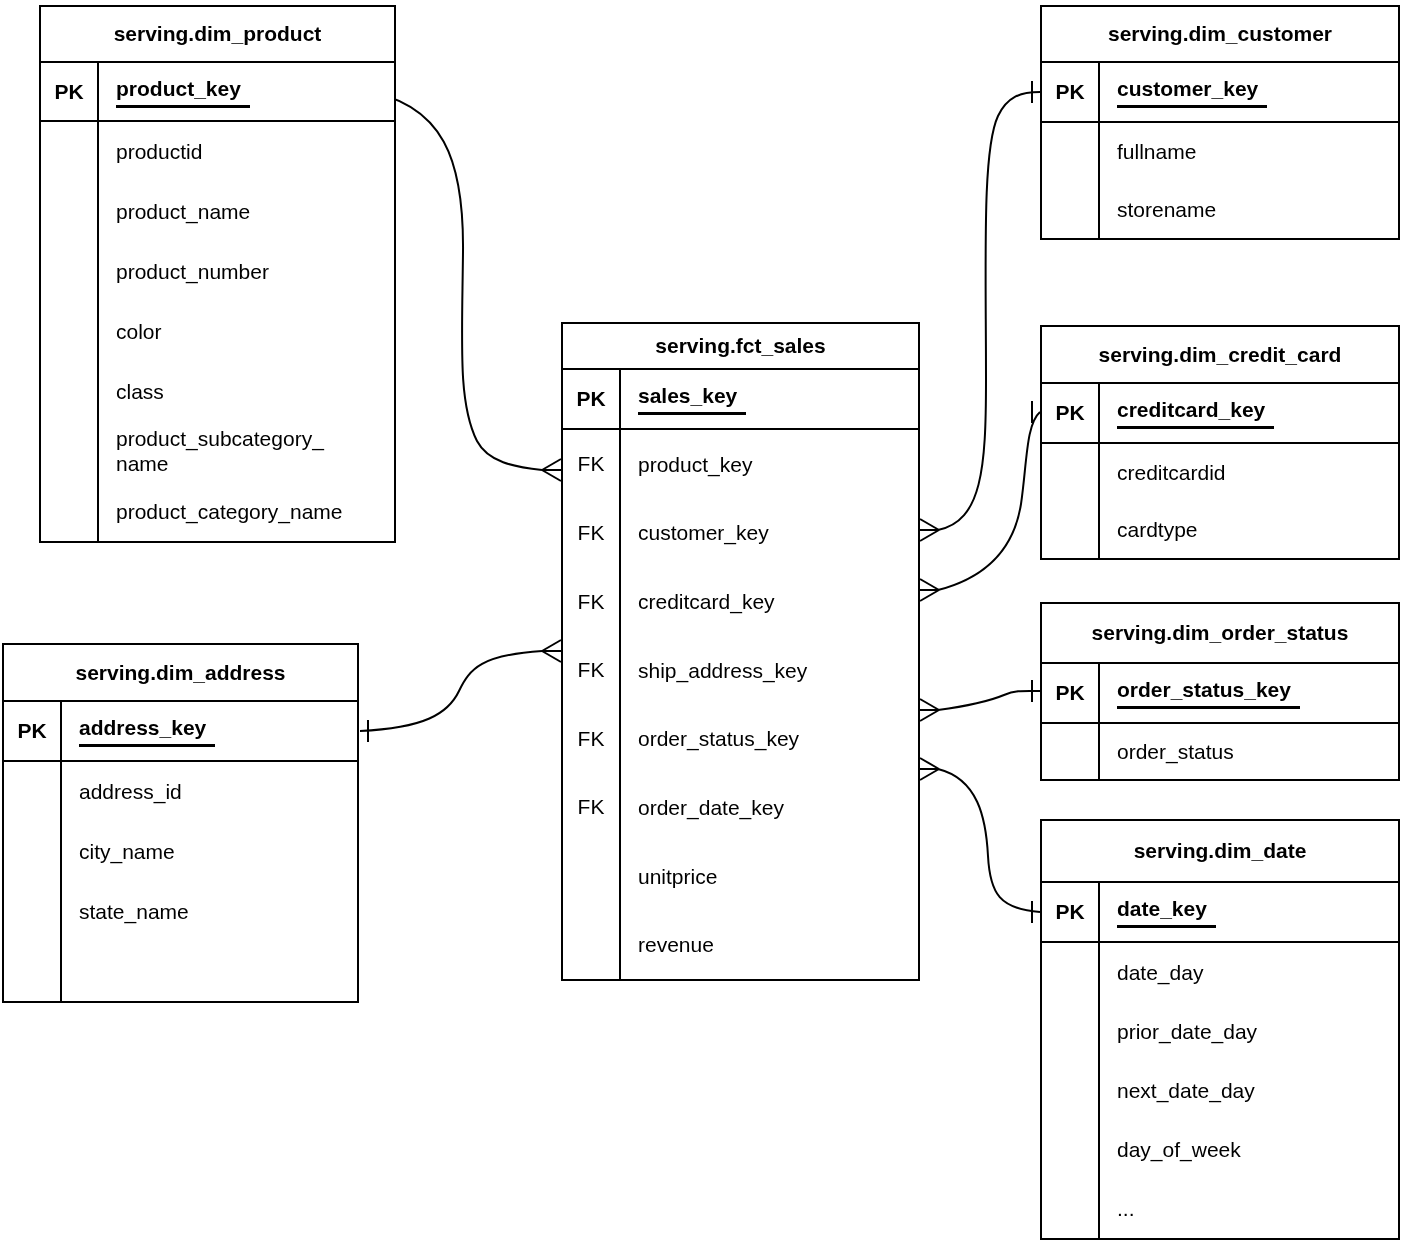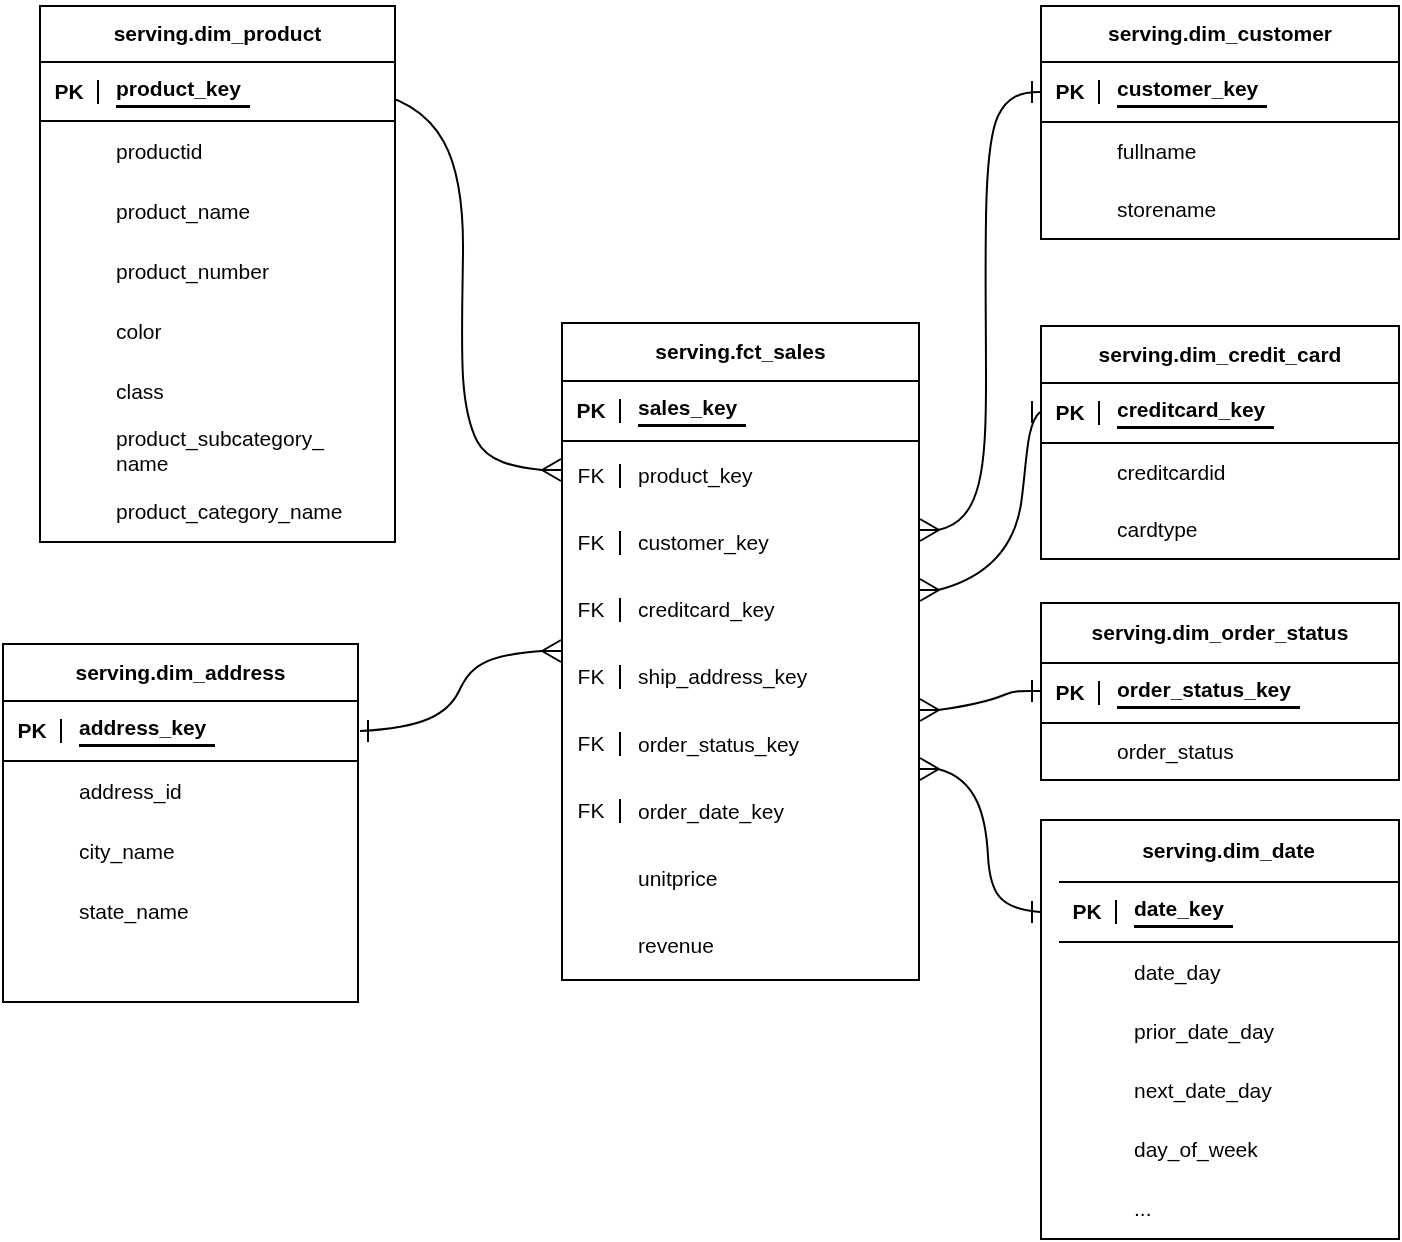--- a/index.html
+++ b/index.html
@@ -31,21 +31,21 @@
     flex: none;
   }
   .t-keys {
     box-sizing: border-box;
     border-bottom: 2px solid #000;
     display: flex;
     flex-direction: column;
     flex: none;
   }
   .t-body { display: flex; flex-direction: column; flex: 1; }
-  .t-row { display: flex; flex: 1; min-height: 0; align-items: center; }
+  .t-row { display: flex; flex: 1; min-height: 0; }
   .cell-badge {
     box-sizing: border-box;
     width: 58px;
     flex: none;
     border-right: 2px solid #000;
     display: flex;
     align-items: center;
     justify-content: center;
     font-size: 21px;
   }
@@ -163,21 +163,21 @@
         <div class="t-row">
           <div class="cell-badge"></div>
           <div class="cell-name">state_name</div>
         </div>
         <div class="t-row">
           <div class="cell-badge"></div>
         </div>
       </div>
     </div>
     <div class="ent-table" style="left: 561px; top: 322px; width: 359px; height: 659px;">
-      <div class="t-header" style="height: 58px;">serving.fct_sales</div>
+      <div class="t-header" style="height: 46px;">serving.fct_sales</div>
       <div class="t-keys" style="height: 60px;">
         <div class="t-row">
           <div class="cell-badge bold">PK</div>
           <div class="cell-name"><span class="keyname">sales_key</span></div>
         </div>
       </div>
       <div class="t-body">
         <div class="t-row">
           <div class="cell-badge">FK</div>
           <div class="cell-name">product_key</div>
@@ -258,21 +258,21 @@
           <div class="cell-name"><span class="keyname">order_status_key</span></div>
         </div>
       </div>
       <div class="t-body">
         <div class="t-row">
           <div class="cell-badge"></div>
           <div class="cell-name">order_status</div>
         </div>
       </div>
     </div>
-    <div class="ent-table" style="left: 1040px; top: 819px; width: 360px; height: 421px; padding-left: 17px;">
+    <div class="ent-table" style="left: 1040px; top: 819px; width: 360px; height: 421px;">
       <div class="t-header" style="height: 62px;">serving.dim_date</div>
       <div class="t-keys" style="height: 60px;">
         <div class="t-row">
           <div class="cell-badge bold">PK</div>
           <div class="cell-name"><span class="keyname">date_key</span></div>
         </div>
       </div>
       <div class="t-body">
         <div class="t-row">
           <div class="cell-badge"></div>

